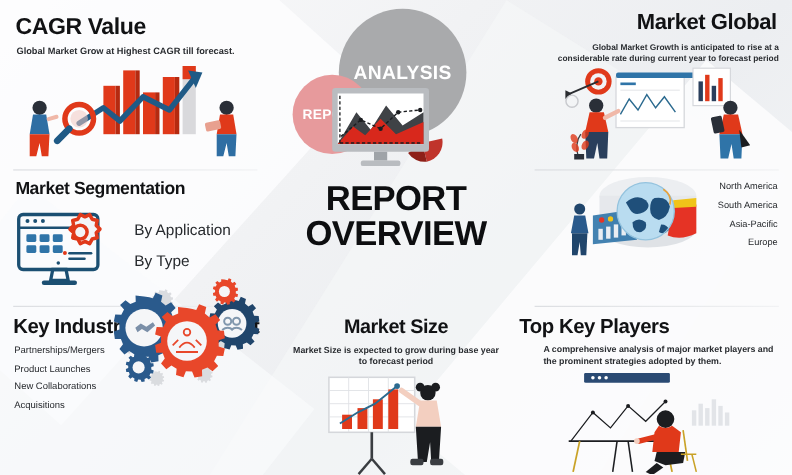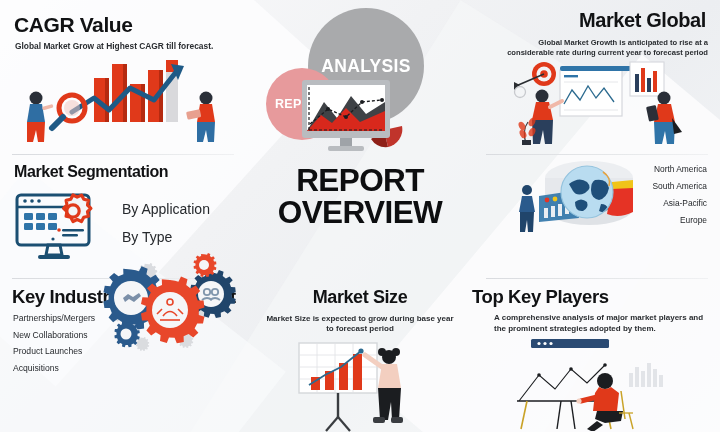--- a/index.html
+++ b/index.html
@@ -174,22 +174,22 @@
       </div>
     </div>
 
     <div class="divider" style="left:12px;top:278px;width:222px;"></div>
 
     <div class="panel" id="p-kid">
       <h2 class="title">Key Industry Development</h2>
       <div id="kid-body">
         <ul class="list" id="kid-list">
           <li>Partnerships/Mergers</li>
+          <li>Product Launches</li>
           <li>New Collaborations</li>
-          <li>Product Launches</li>
           <li>Acquisitions</li>
         </ul>
         <svg width="160" height="104" viewBox="0 0 160 104" style="position:absolute;left:85px;top:-62px;">
           <defs>
             <g id="gearshape">
               <path d="M0,-30 L5,-29.2 L8.4,-28.2 L11,-33.5 L17.5,-30.8 L16.2,-25 L20.6,-21.4 L25.8,-24.4 L30.2,-19 L25.9,-14.9 L27.8,-9.6 L33.6,-9.4 L34.4,-2.4 L28.8,-0.7 L28.8,4.9 L34.4,6.8 L33,13.6 L27.2,13.4 L24.6,18.4 L28.4,22.8 L23.2,27.5 L18.6,24 L13.6,26.2 L13.8,32 L6.8,33.2 L4.6,27.8 L-1,27.6 L-3.2,33 L-10,31 L-9.4,25.2 L-14.2,22.2 L-18.8,25.6 L-23.6,20.4 L-20.2,15.8 L-22.2,10.6 L-28,10.6 L-29,3.6 L-23.6,1.6 L-23.6,-4 L-29,-6 L-27.6,-12.8 L-21.8,-12.4 L-19.2,-17.4 L-23,-21.8 L-17.8,-26.4 L-13.2,-22.8 L-8,-25 L-8.2,-30.8 Z"></path>
             </g>
           </defs>
 
           <g fill="#d7d9dd" opacity=".9">

